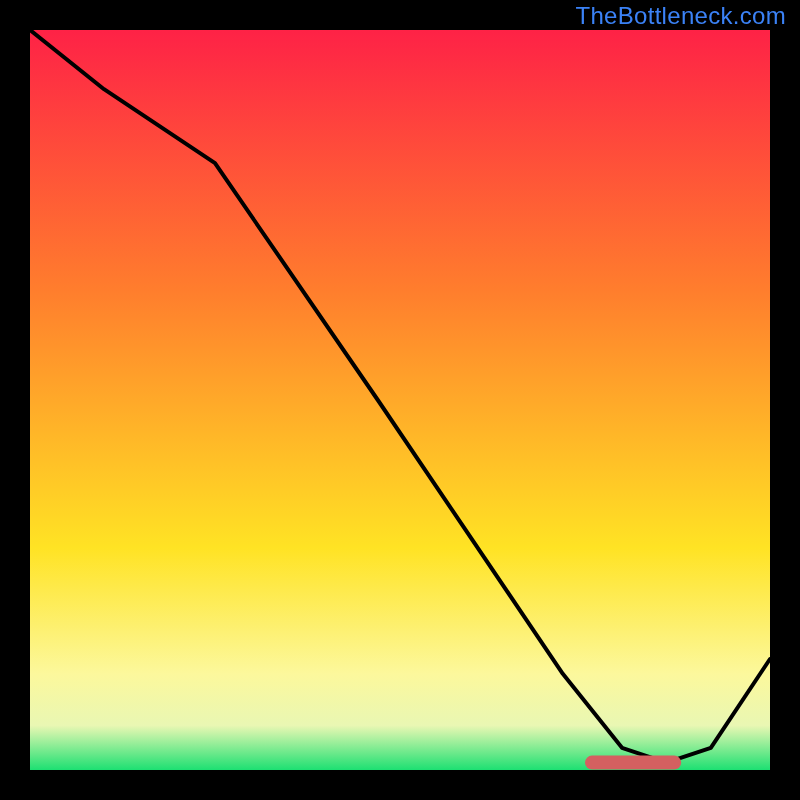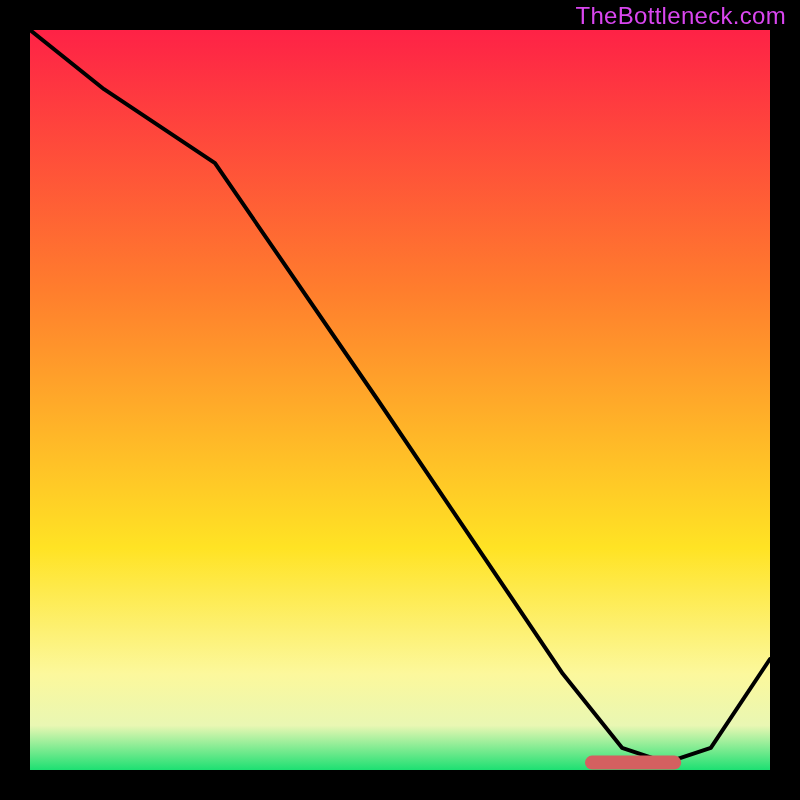--- a/index.html
+++ b/index.html
@@ -14,21 +14,21 @@
   .frame {
     position: relative;
     width: 800px;
     height: 800px;
     background: #000;
   }
   .watermark {
     position: absolute;
     top: 2px;
     right: 14px;
-    color: #d946ef;
+    color: #3b82f6;
     font-size: 24px;
     font-weight: 500;
     letter-spacing: 0.3px;
   }
   .plot-wrap {
     position: absolute;
     left: 30px;
     top: 30px;
     width: 740px;
     height: 740px;

